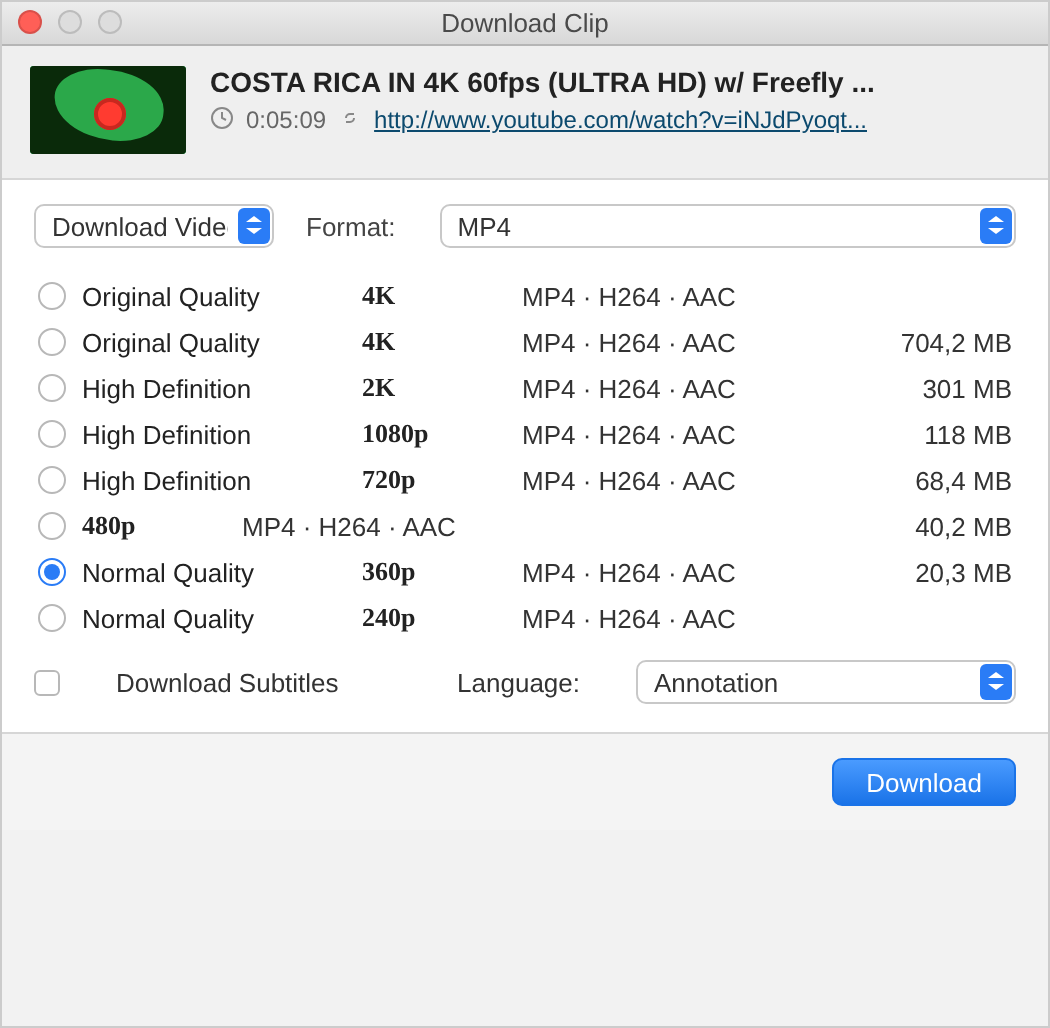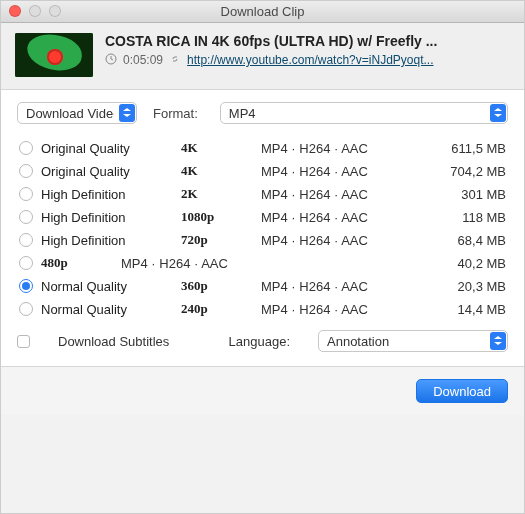--- a/index.html
+++ b/index.html
@@ -103,21 +103,20 @@
       <span class="caret-down"></span>
     </span>
   </div>
 
   <div class="list" id="quality-list">
       <div class="opt">
         <span class="radio"></span>
         <span class="qname">Original Quality</span>
         <span class="qres">4K</span>
         <span class="qfmt">MP4 · H264 · AAC</span>
-        <span class="qsize">611,5 MB</span>
       </div>
       <div class="opt">
         <span class="radio"></span>
         <span class="qname">Original Quality</span>
         <span class="qres">4K</span>
         <span class="qfmt">MP4 · H264 · AAC</span>
         <span class="qsize">704,2 MB</span>
       </div>
       <div class="opt">
         <span class="radio"></span>
@@ -151,21 +150,20 @@
         <span class="qname">Normal Quality</span>
         <span class="qres">360p</span>
         <span class="qfmt">MP4 · H264 · AAC</span>
         <span class="qsize">20,3 MB</span>
       </div>
       <div class="opt">
         <span class="radio"></span>
         <span class="qname">Normal Quality</span>
         <span class="qres">240p</span>
         <span class="qfmt">MP4 · H264 · AAC</span>
-        <span class="qsize">14,4 MB</span>
       </div>
     </div>
 
   <div class="subrow">
     <span class="check"></span>
     <span class="lbl">Download Subtitles</span>
     <span class="langlbl">Language:</span>
     <span class="selwrap langwrap">
       <select class="select"><option>Annotation</option></select>
       <span class="caret-down"></span>

